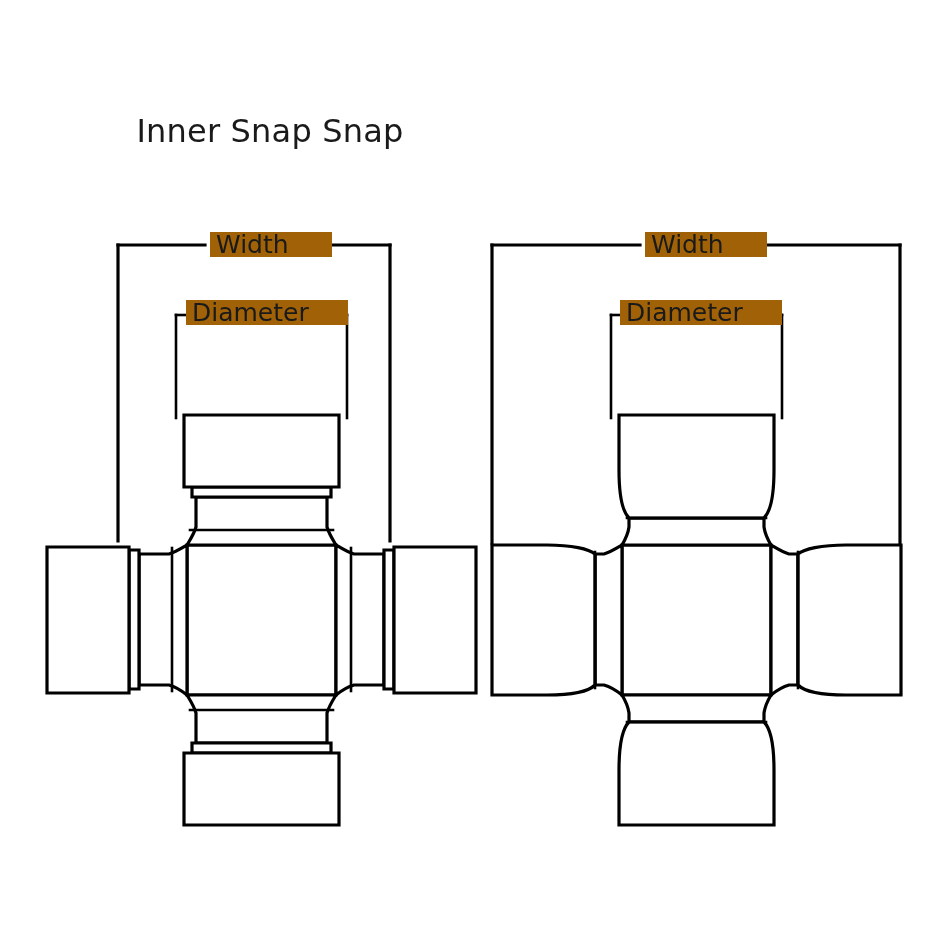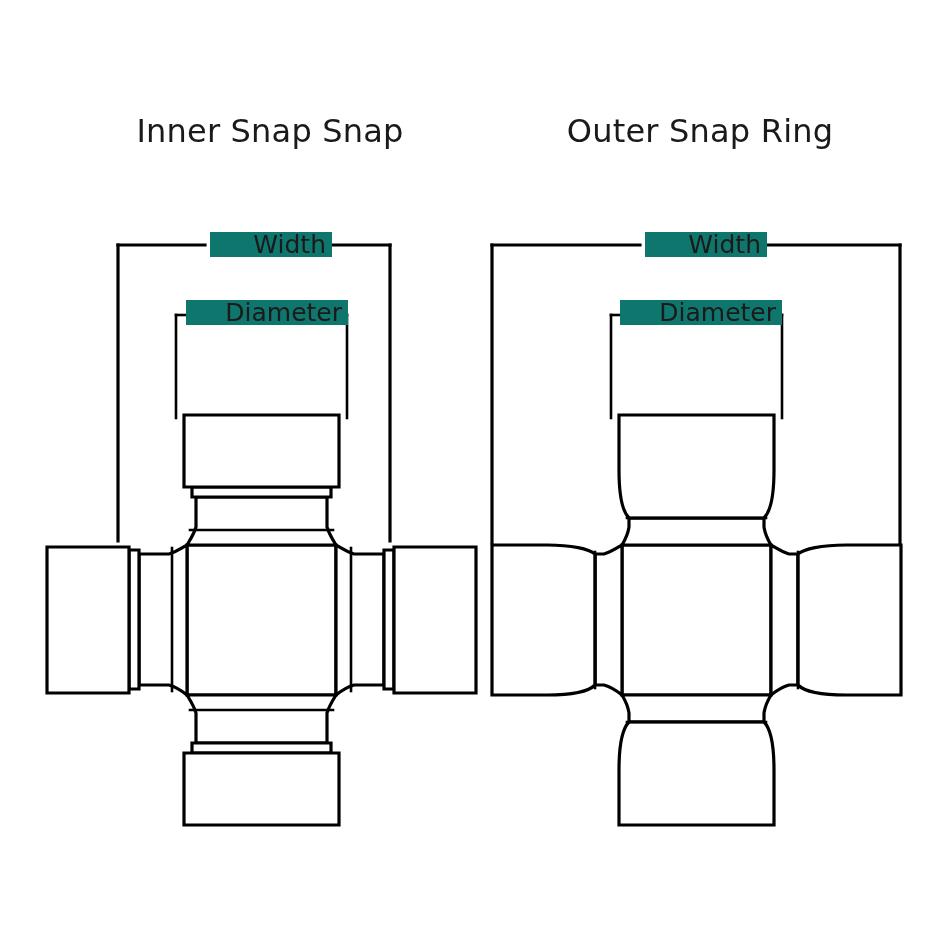--- a/index.html
+++ b/index.html
@@ -26,23 +26,23 @@
     white-space: nowrap;
   }
   #title-inner { left: 60px;  top: 112px; width: 420px; }
   #title-outer { left: 490px; top: 112px; width: 420px; }
 
   .dim-label {
     position: absolute;
     font-size: 25px;
     font-weight: 400;
     color: #1a1a1a;
-    background: #0f766e;
+    background: #a16207;
     white-space: nowrap;
-    text-align: right;
+    text-align: left;
     line-height: 1;
     padding: 0 6px;
   }
   #width-label-inner    { left: 210px; top: 232px; width: 110px; }
   #diameter-label-inner { left: 186px; top: 300px; width: 150px; }
   #width-label-outer    { left: 645px; top: 232px; width: 110px; }
   #diameter-label-outer { left: 620px; top: 300px; width: 150px; }
 
   svg.art {
     position: absolute;
@@ -65,21 +65,20 @@
     stroke-linecap: square;
   }
   .body-fill { fill: #ffffff; }
 </style>
 </head>
 <body>
 
 <div id="page">
 
   <div class="diagram-title" id="title-inner">Inner Snap Snap</div>
-  <div class="diagram-title" id="title-outer">Outer Snap Ring</div>
 
   <svg class="art" viewBox="0 0 950 950">
 
     <g>
 
       <g>
         <path class="ln" d="M118,245 L205,245"></path>
         <path class="ln" d="M322,245 L390,245"></path>
         <path class="ln" d="M118,245 L118,541"></path>
         <path class="ln" d="M390,245 L390,541"></path>

